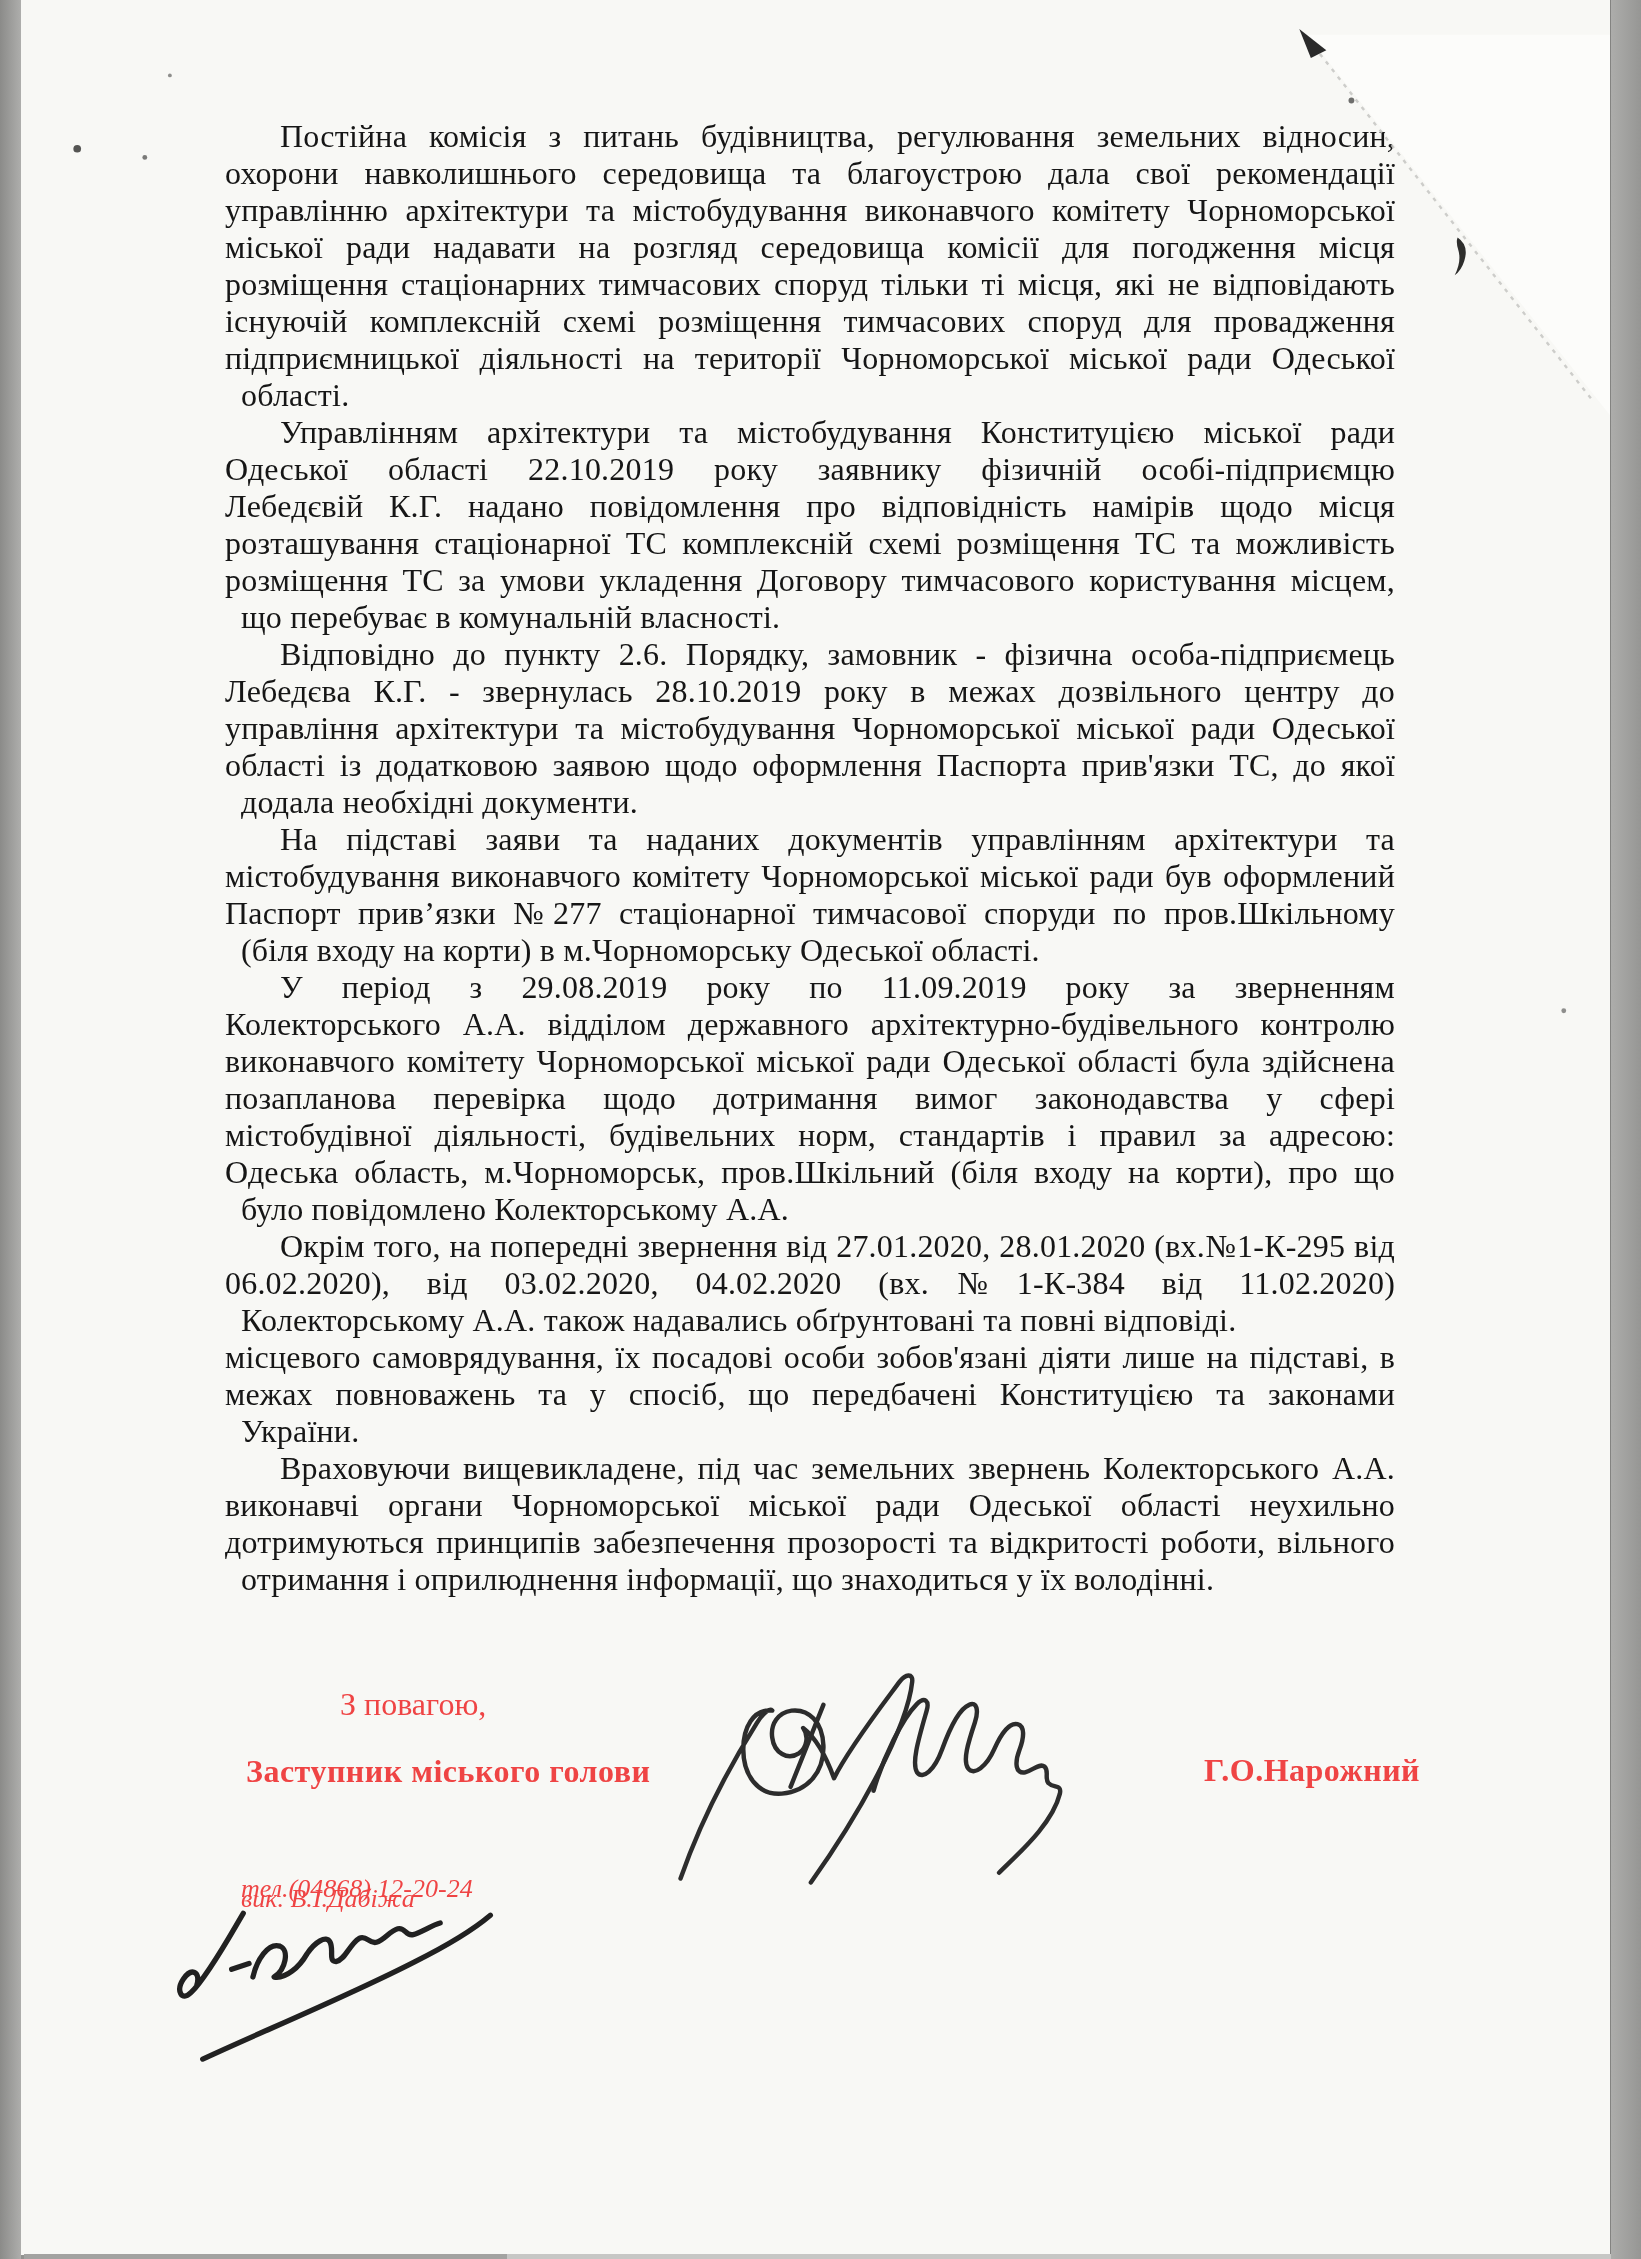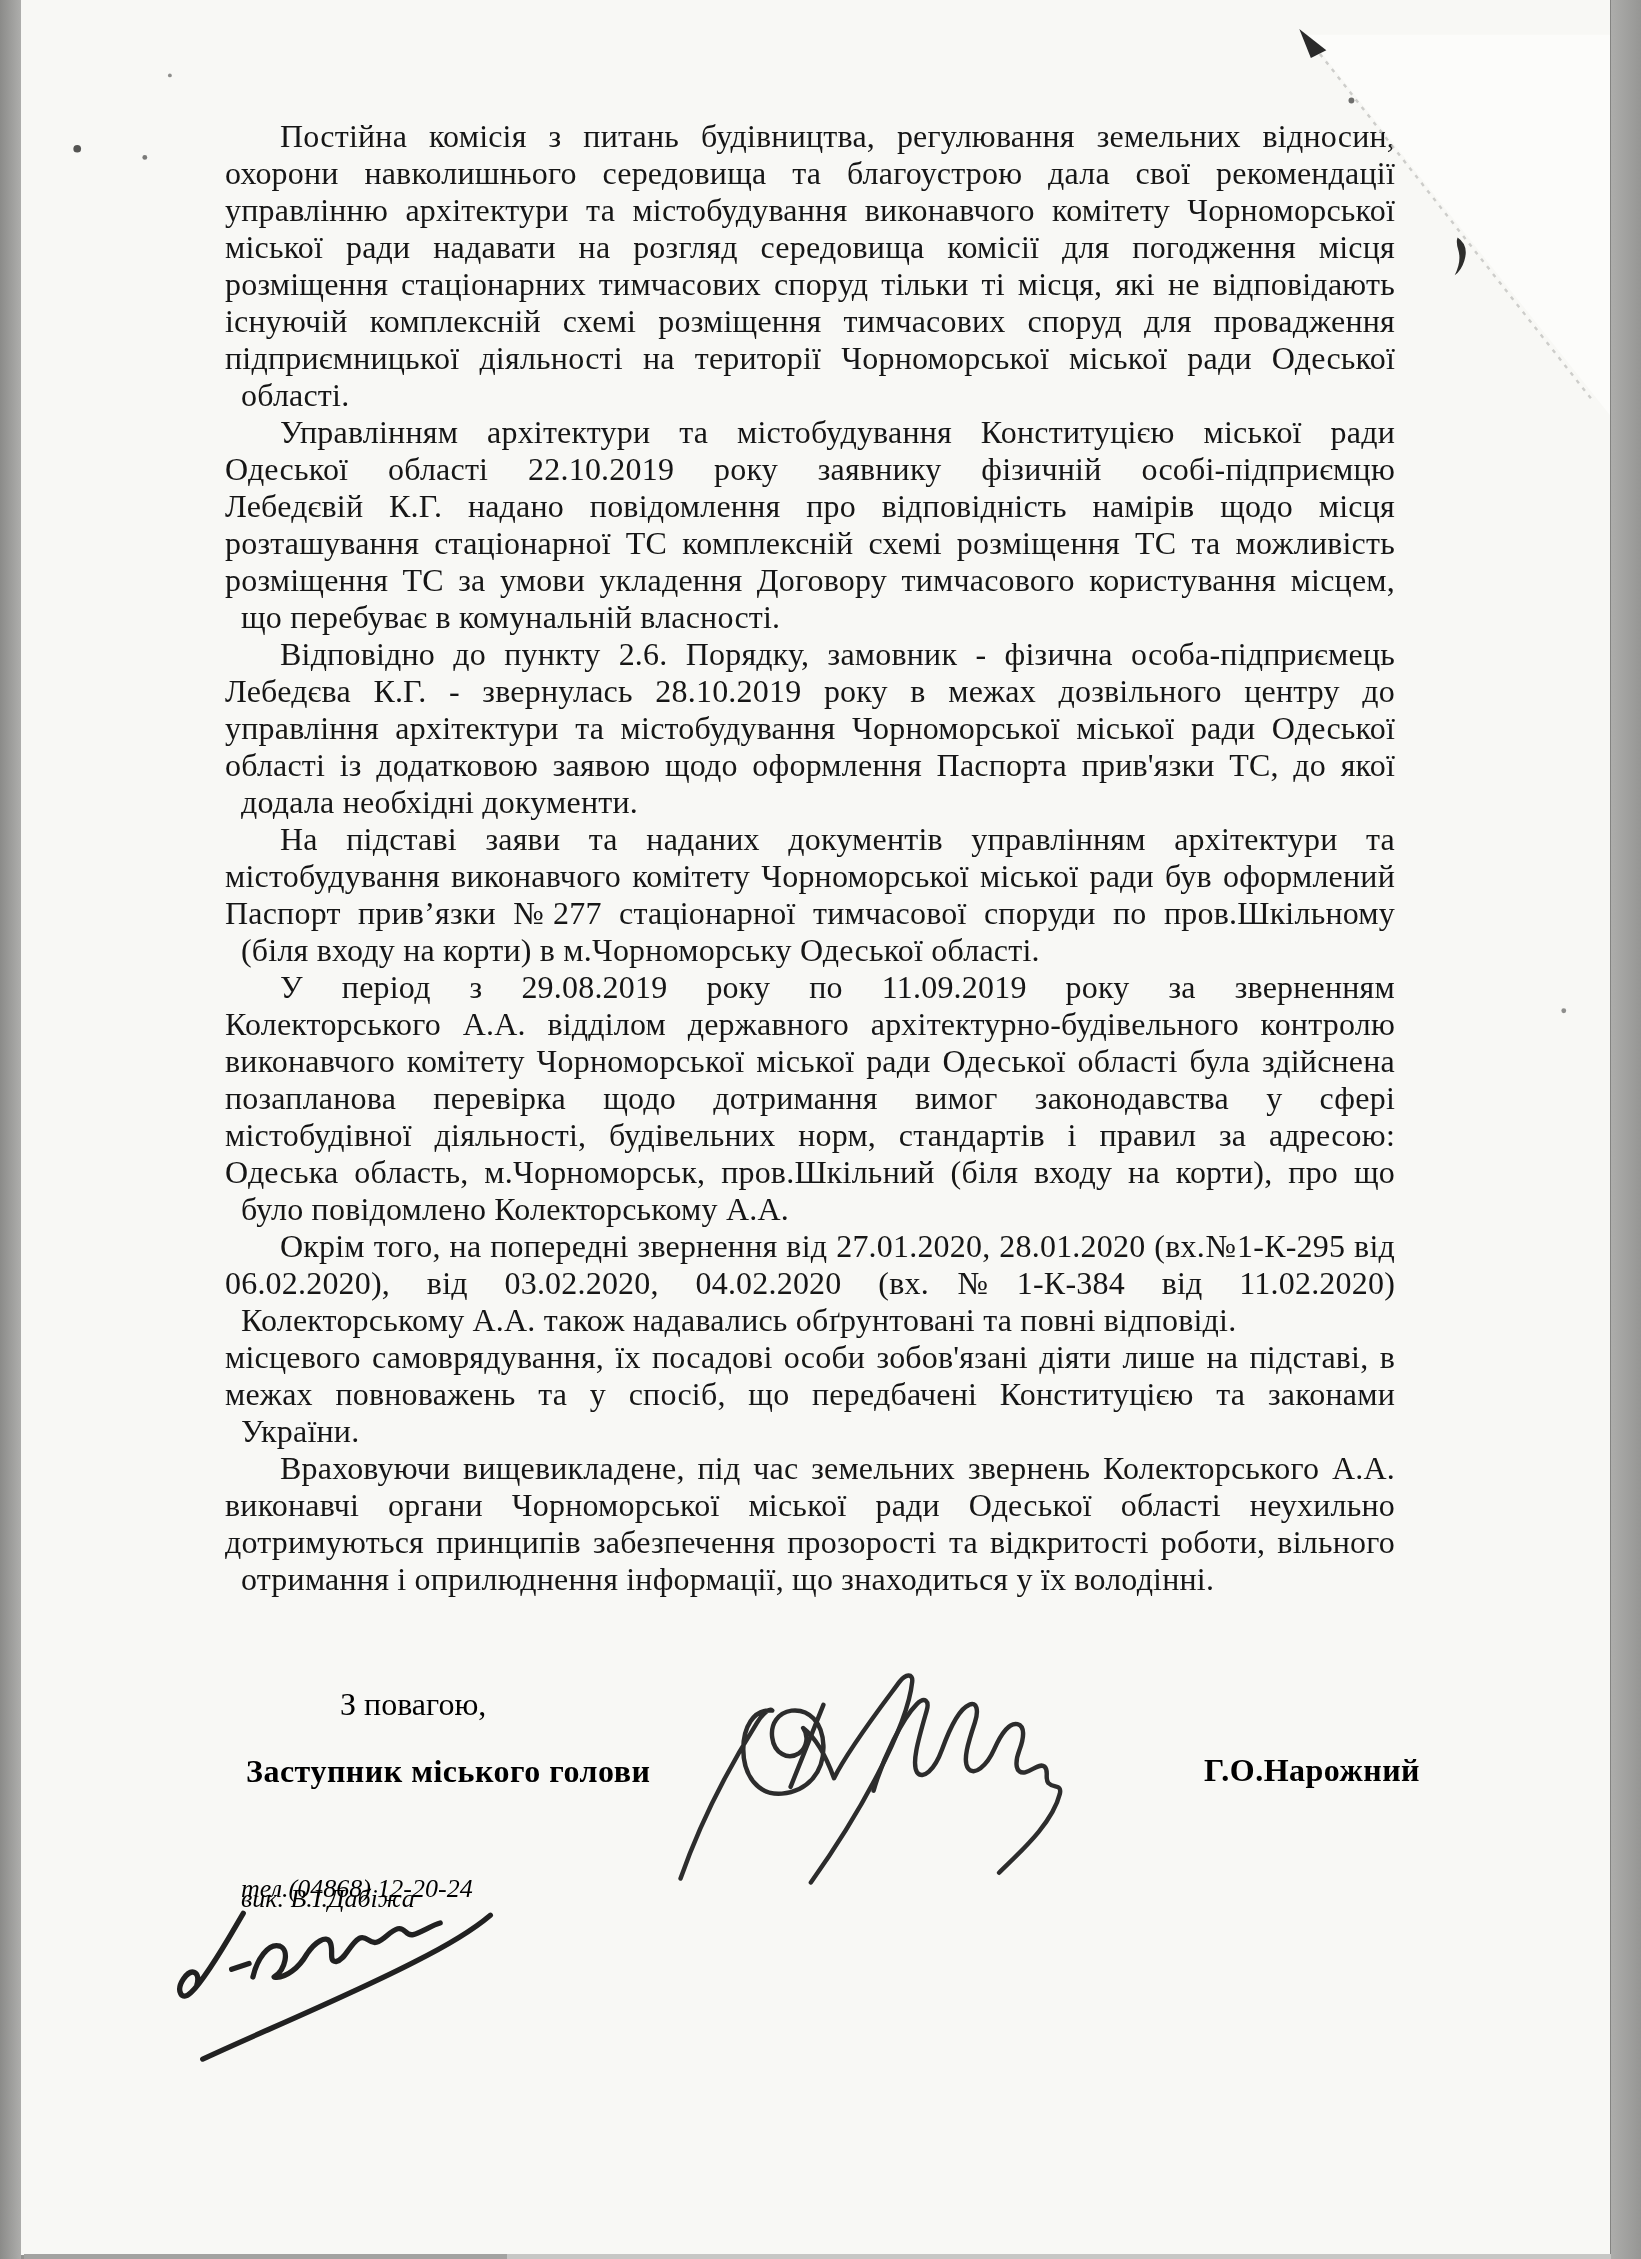--- a/index.html
+++ b/index.html
@@ -31,21 +31,21 @@
     position:absolute;left:225px;top:118px;width:1170px;
     font-size:32px;line-height:37px;color:#161616;
     letter-spacing:0.2px;
   }
   .line{
     text-align:justify;text-align-last:justify;white-space:nowrap;
     height:37px;overflow:visible;
   }
   .line.first{text-indent:55px;}
   .line.last{text-align-last:left;margin-left:16px;}
-  .closing-item{position:absolute;color:#000000;}
+  .closing-item{position:absolute;color:#ef4444;}
   .salutation{left:319px;top:1686px;font-size:32px;}
   .signer-title{left:225px;top:1753px;font-size:32px;font-weight:bold;letter-spacing:0.5px;}
   .signer-name{left:1183px;top:1752px;font-size:32px;font-weight:bold;letter-spacing:0.5px;}
   .executor{left:220px;top:1884px;font-size:26px;font-style:italic;}
   .phone{left:220px;top:1874px;font-size:26px;font-style:italic;}
   .overlay{position:absolute;left:0;top:0;pointer-events:none;}
 </style>
 </head>
 <body>
 

